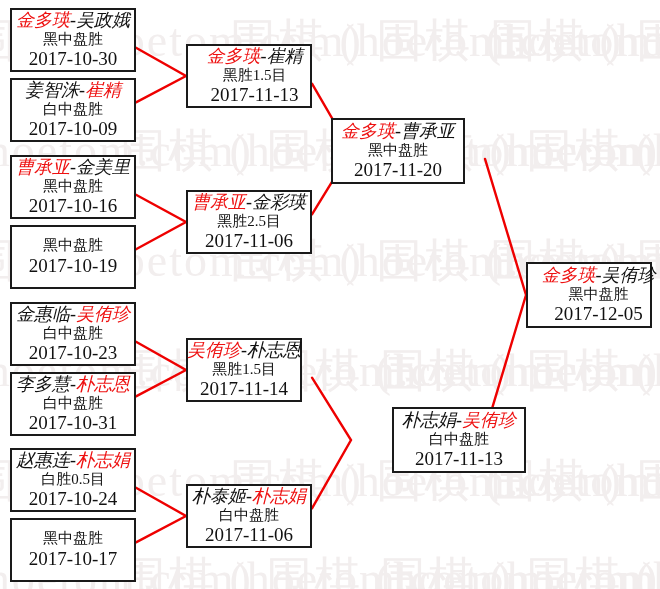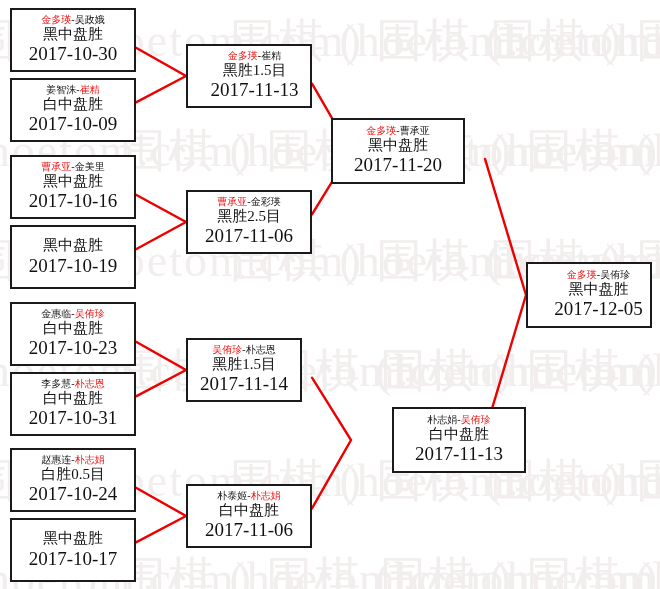--- a/index.html
+++ b/index.html
@@ -52,22 +52,23 @@
     border: 2px solid #1a1a1a;
     display: flex;
     flex-direction: column;
     align-items: center;
     justify-content: center;
     text-align: center;
     color: #111111;
     line-height: 1.16;
   }
   .match-players {
-    font-size: 10px;
-    white-space: nowrap;
+    font-size: 18px;
+    white-space: nowrap;
+    font-style: italic;
   }
   .match-result {
     font-size: 15px;
     white-space: nowrap;
   }
   .match-date {
     font-size: 19px;
     white-space: nowrap;
     font-family: "Liberation Serif", "DejaVu Serif", serif;
   }

